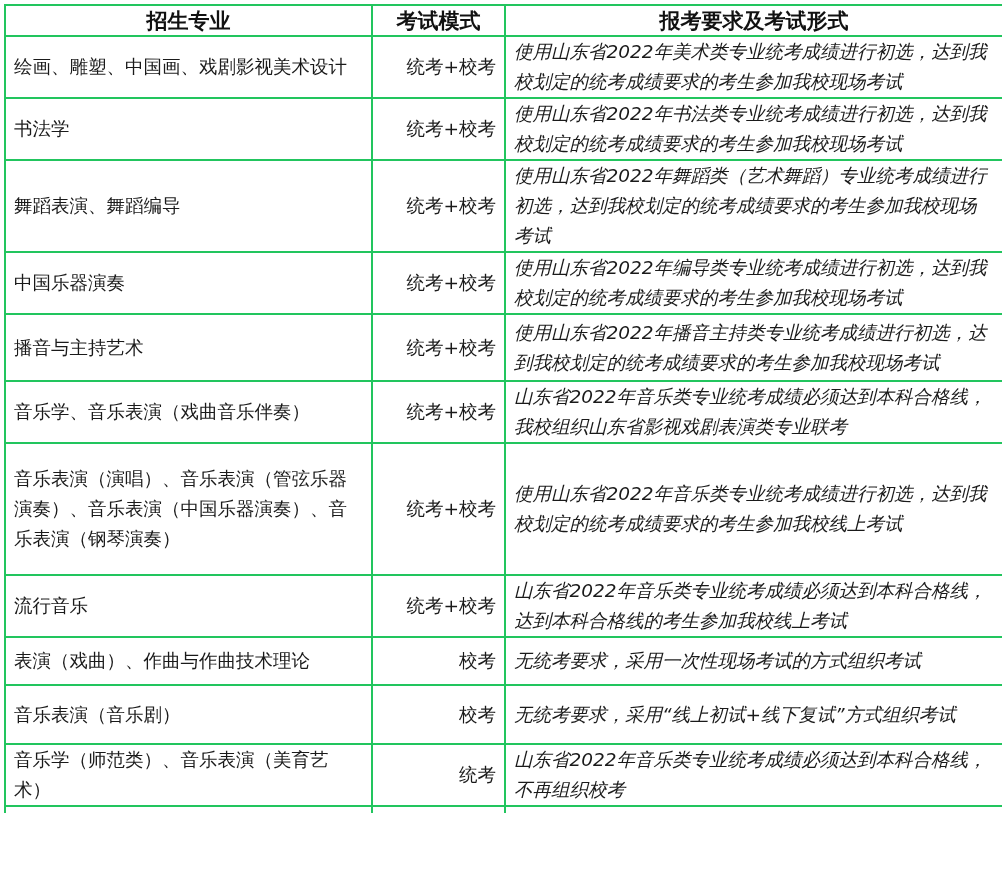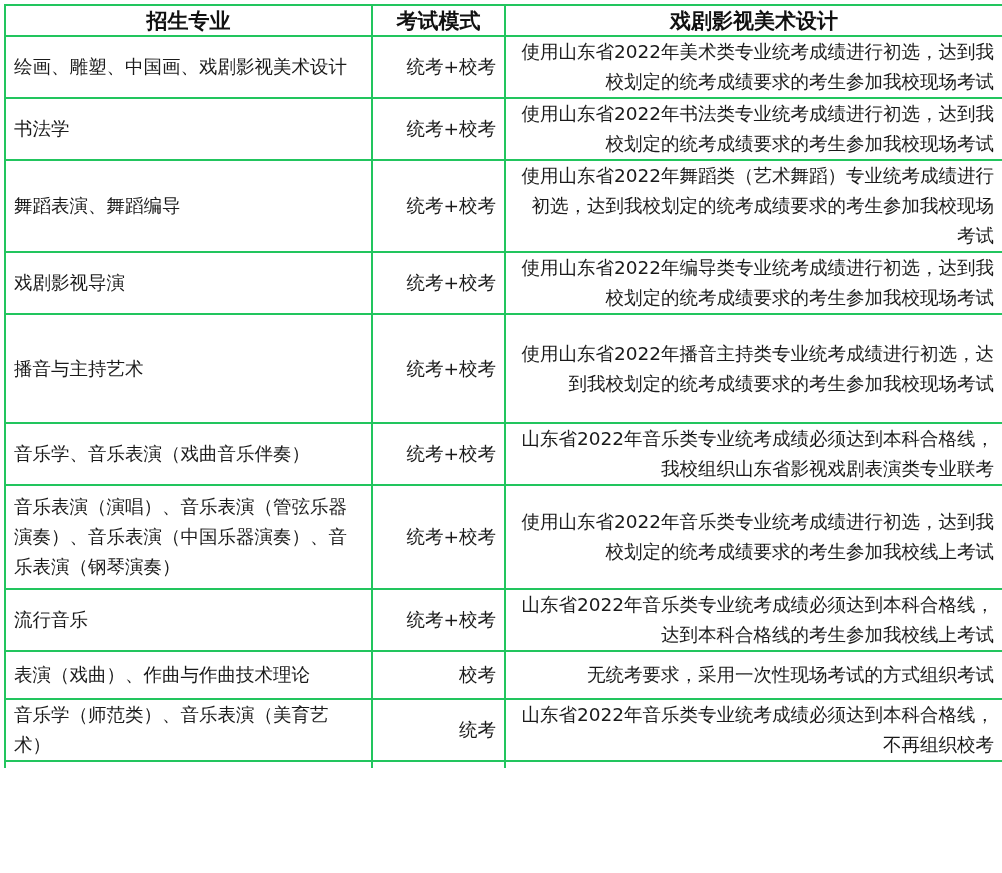--- a/index.html
+++ b/index.html
@@ -17,89 +17,94 @@
     line-height: 30px;
     vertical-align: middle;
     overflow: hidden;
   }
   table.adm th {
     font-weight: bold; font-size: 21px; text-align: center; height: 29px; line-height: 28px;
     color: #111;
   }
   td.major { text-align: left; }
   td.mode { text-align: right; }
-  td.req { text-align: right; padding-left: 10px; padding-right: 6px; }
+  td.req { text-align: left; padding-left: 10px; padding-right: 6px; font-style: italic; }
   col.c1 { width: 367px; }
   col.c2 { width: 133px; }
   col.c3 { width: 498px; }
   tr.tail td { height: 6px; border-bottom: none; }
 </style>
 </head>
 <body>
 
 <table class="adm">
   <colgroup>
     <col class="c1">
       <col class="c2">
       <col class="c3">
   </colgroup>
   <thead>
     <tr>
       <th>招生专业</th>
       <th>考试模式</th>
-      <th>戏剧影视美术设计</th>
+      <th>报考要求及考试形式</th>
     </tr>
   </thead>
   <tbody id="tbody">
       <tr style="height: 59px;">
         <td class="major">绘画、雕塑、中国画、戏剧影视美术设计</td>
         <td class="mode">统考+校考</td>
         <td class="req">使用山东省2022年美术类专业统考成绩进行初选，达到我校划定的统考成绩要求的考生参加我校现场考试</td>
       </tr>
       <tr style="height: 59px;">
         <td class="major">书法学</td>
         <td class="mode">统考+校考</td>
         <td class="req">使用山东省2022年书法类专业统考成绩进行初选，达到我校划定的统考成绩要求的考生参加我校现场考试</td>
       </tr>
       <tr style="height: 90px;">
         <td class="major">舞蹈表演、舞蹈编导</td>
         <td class="mode">统考+校考</td>
         <td class="req">使用山东省2022年舞蹈类（艺术舞蹈）专业统考成绩进行初选，达到我校划定的统考成绩要求的考生参加我校现场考试</td>
       </tr>
       <tr style="height: 59px;">
-        <td class="major">戏剧影视导演</td>
+        <td class="major">中国乐器演奏</td>
         <td class="mode">统考+校考</td>
         <td class="req">使用山东省2022年编导类专业统考成绩进行初选，达到我校划定的统考成绩要求的考生参加我校现场考试</td>
       </tr>
-      <tr style="height: 109px;">
+      <tr style="height: 67px;">
         <td class="major">播音与主持艺术</td>
         <td class="mode">统考+校考</td>
         <td class="req">使用山东省2022年播音主持类专业统考成绩进行初选，达到我校划定的统考成绩要求的考生参加我校现场考试</td>
       </tr>
       <tr style="height: 59px;">
         <td class="major">音乐学、音乐表演（戏曲音乐伴奏）</td>
         <td class="mode">统考+校考</td>
         <td class="req">山东省2022年音乐类专业统考成绩必须达到本科合格线，我校组织山东省影视戏剧表演类专业联考</td>
       </tr>
-      <tr style="height: 104px;">
+      <tr style="height: 132px;">
         <td class="major">音乐表演（演唱）、音乐表演（管弦乐器演奏）、音乐表演（中国乐器演奏）、音乐表演（钢琴演奏）</td>
         <td class="mode">统考+校考</td>
         <td class="req">使用山东省2022年音乐类专业统考成绩进行初选，达到我校划定的统考成绩要求的考生参加我校线上考试</td>
       </tr>
       <tr style="height: 60px;">
         <td class="major">流行音乐</td>
         <td class="mode">统考+校考</td>
         <td class="req">山东省2022年音乐类专业统考成绩必须达到本科合格线，达到本科合格线的考生参加我校线上考试</td>
       </tr>
       <tr style="height: 48px;">
         <td class="major">表演（戏曲）、作曲与作曲技术理论</td>
         <td class="mode">校考</td>
         <td class="req">无统考要求，采用一次性现场考试的方式组织考试</td>
       </tr>
       <tr style="height: 59px;">
+        <td class="major">音乐表演（音乐剧）</td>
+        <td class="mode">校考</td>
+        <td class="req">无统考要求，采用“线上初试+线下复试”方式组织考试</td>
+      </tr>
+      <tr style="height: 59px;">
         <td class="major">音乐学（师范类）、音乐表演（美育艺术）</td>
         <td class="mode">统考</td>
         <td class="req">山东省2022年音乐类专业统考成绩必须达到本科合格线，不再组织校考</td>
       </tr>
       <tr class="tail">
         <td></td>
         <td></td>
         <td></td>
       </tr>
     </tbody>

